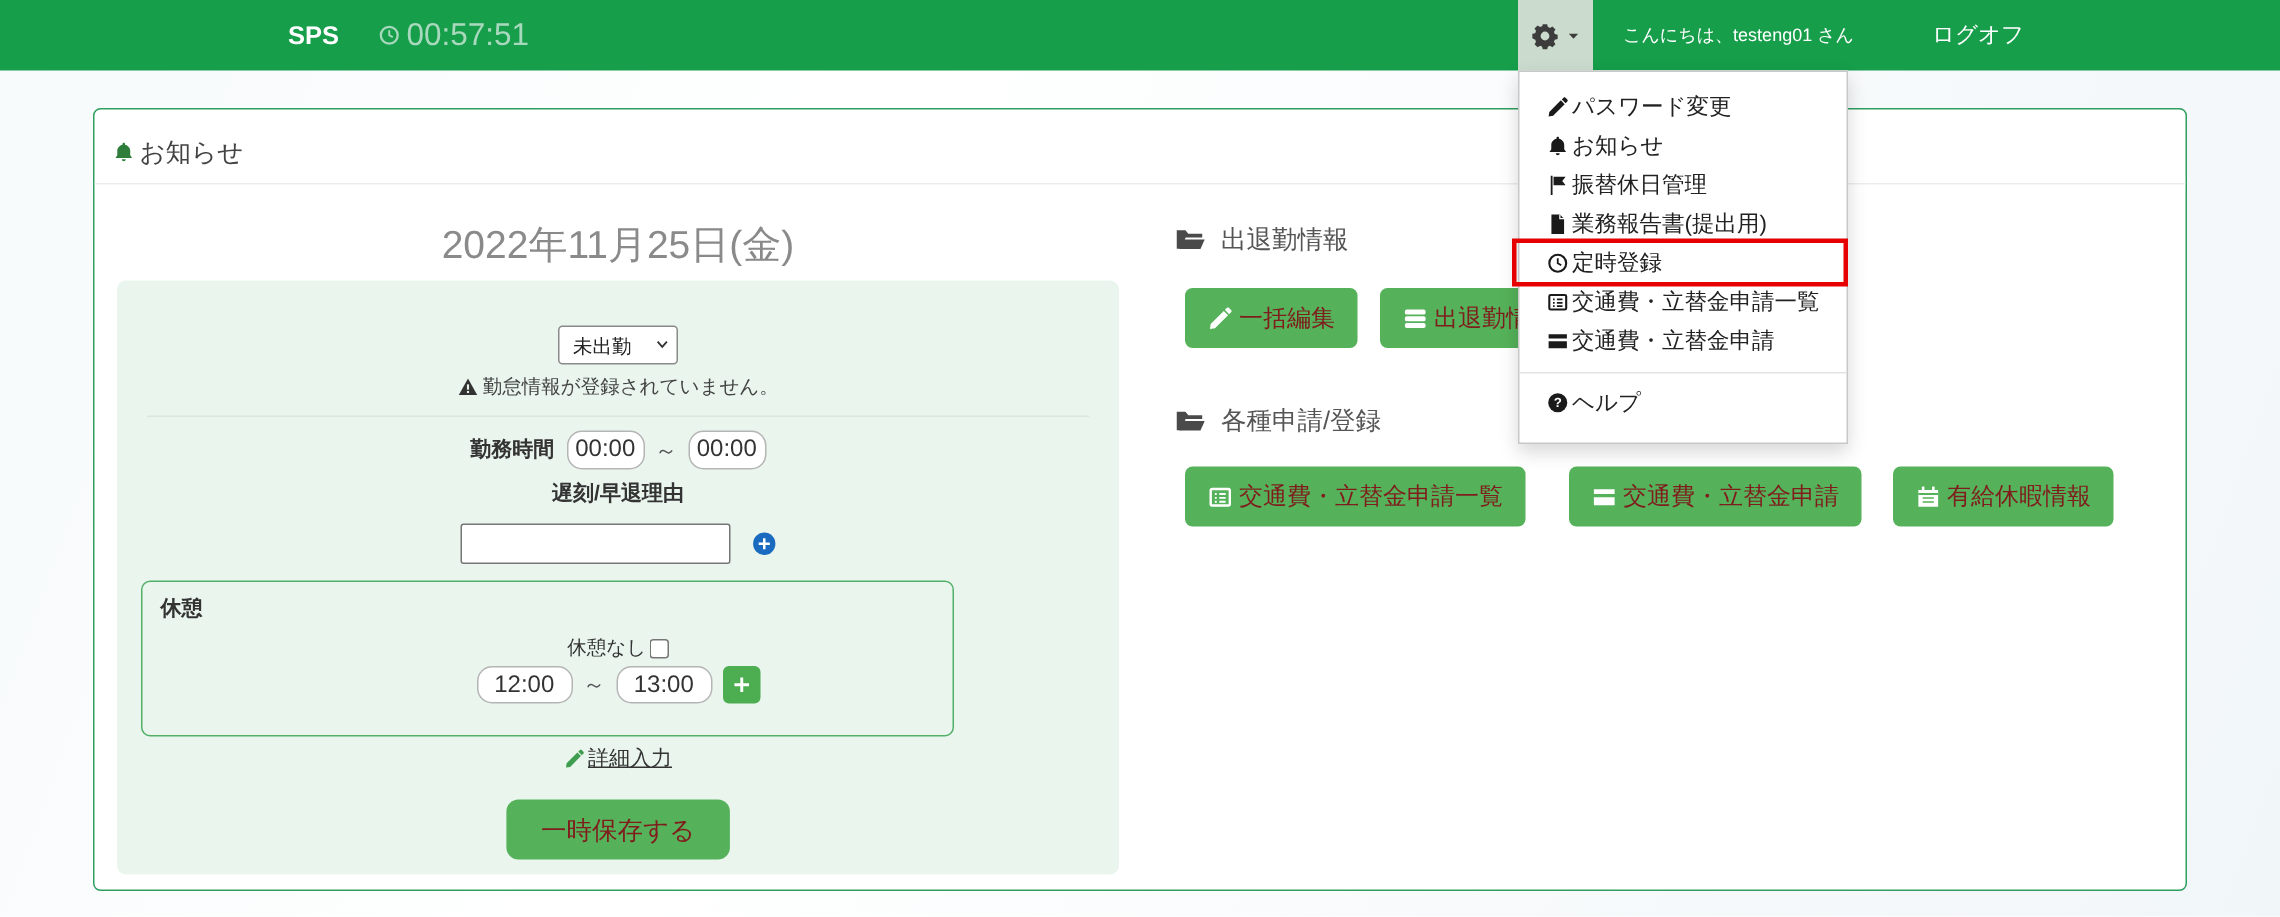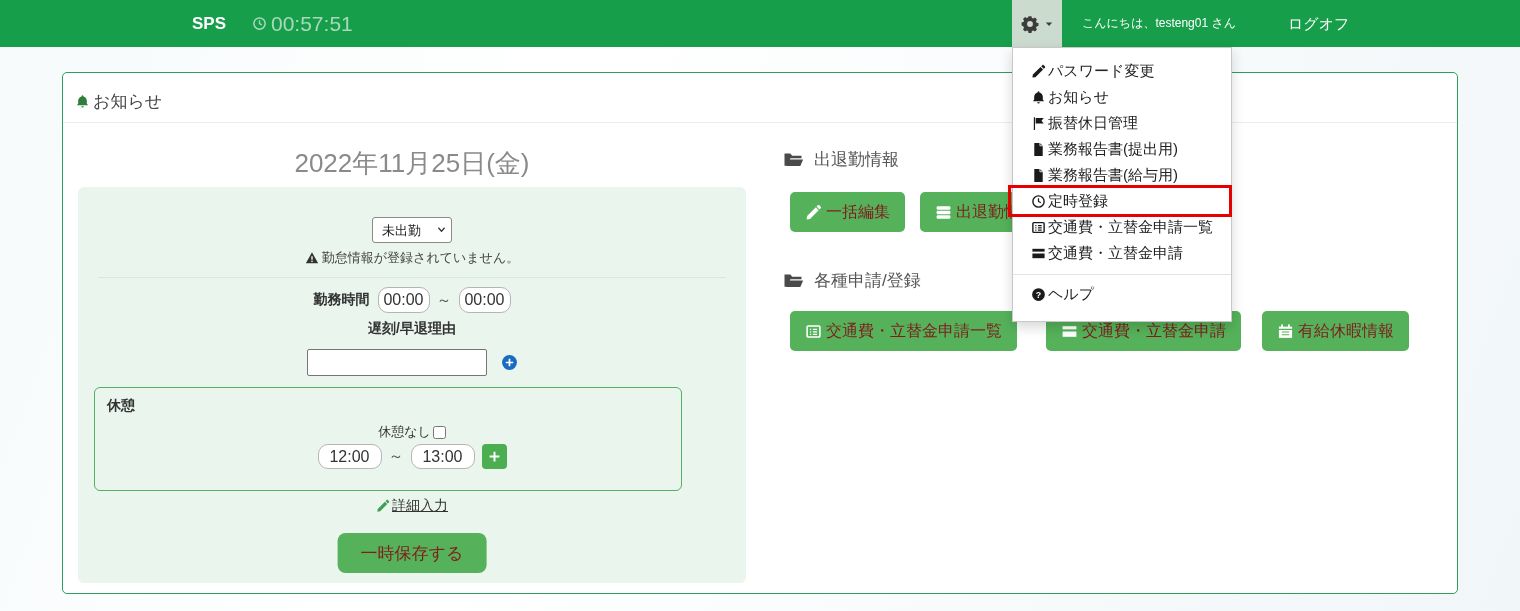--- a/index.html
+++ b/index.html
@@ -43,21 +43,21 @@
   .form-divider { position:absolute; left:20px; right:20px; top:90px; border-top:1px solid #d9e8dd; }
   .row-worktime { top:100px; }
   .bold-label { font-weight:bold; font-size:14px; color:#333; }
   .time-input { width:52px; height:26px; border:1px solid #b5b5b5; border-radius:10px; background:#fff; text-align:center; font-size:16px; color:#333; font-family:inherit; }
   .tsep { font-size:15px; color:#555; margin:0 7px; }
   .row-worktime .bold-label { margin-right:8px; }
   .row-latelabel { top:133px; }
   .row-reason { top:162px; }
   .reason-input { width:180px; height:27px; border:1px solid #767676; border-radius:2px; background:#fff; font-size:13px; padding:0 6px; font-family:inherit; }
   .plus-circle { margin-left:14px; cursor:pointer; display:flex; }
-  .break-box { position:absolute; left:16px; top:200px; width:588px; height:104px; border:1px solid #52b068; border-radius:6px; }
+  .break-box { position:absolute; left:16px; top:200px; width:542px; height:104px; border:1px solid #52b068; border-radius:6px; }
   .break-label { position:absolute; left:12px; top:9px; }
   .row-breaknone { top:236px; font-size:13px; color:#333; gap:2px; }
   .row-breaknone input { width:13px; height:13px; }
   .row-breaktime { top:257px; }
   .btime { width:64px; height:25px; }
   .plus-btn { width:25px; height:25px; margin-left:7px; background:#4cae50; border:none; border-radius:4px; display:flex; align-items:center; justify-content:center; cursor:pointer; }
   .row-detail { top:310px; }
   .detail-link { display:flex; align-items:center; gap:2px; font-size:14px; color:#333; text-decoration:underline; cursor:pointer; }
   .save-btn { position:absolute; left:50%; transform:translateX(-50%); top:346px; height:40px; padding:0 23px; background:#55b25a; color:#7f1d1d; border:none; border-radius:8px; font-size:17px; cursor:pointer; font-family:inherit; }
 
@@ -301,29 +301,20 @@
       <span>
           <svg width="15" height="15" viewBox="0 0 16 16" fill="#1a1a1a">
             <path d="M3.5 1h6l3 3v11h-9z"></path>
             <path d="M9.5 1v3h3" fill="none" stroke="#fff" stroke-width=".9"></path>
           </svg>
         </span>
       <span>業務報告書(提出用)</span>
     </div>
     <div class="dd-item">
       <span>
-          <svg width="15" height="15" viewBox="0 0 16 16" fill="#1a1a1a">
-            <path d="M3.5 1h6l3 3v11h-9z"></path>
-            <path d="M9.5 1v3h3" fill="none" stroke="#fff" stroke-width=".9"></path>
-          </svg>
-        </span>
-      <span>業務報告書(給与用)</span>
-    </div>
-    <div class="dd-item">
-      <span>
           <svg width="15" height="15" viewBox="0 0 16 16">
             <circle cx="8" cy="8" r="6" fill="none" stroke="#1a1a1a" stroke-width="1.5"></circle>
             <path d="M8 4.5V8l2.5 1.4" fill="none" stroke="#1a1a1a" stroke-width="1.3"></path>
           </svg>
         </span>
       <span>定時登録</span>
       <span class="red-box"></span>
     </div>
     <div class="dd-item">
       <span>

